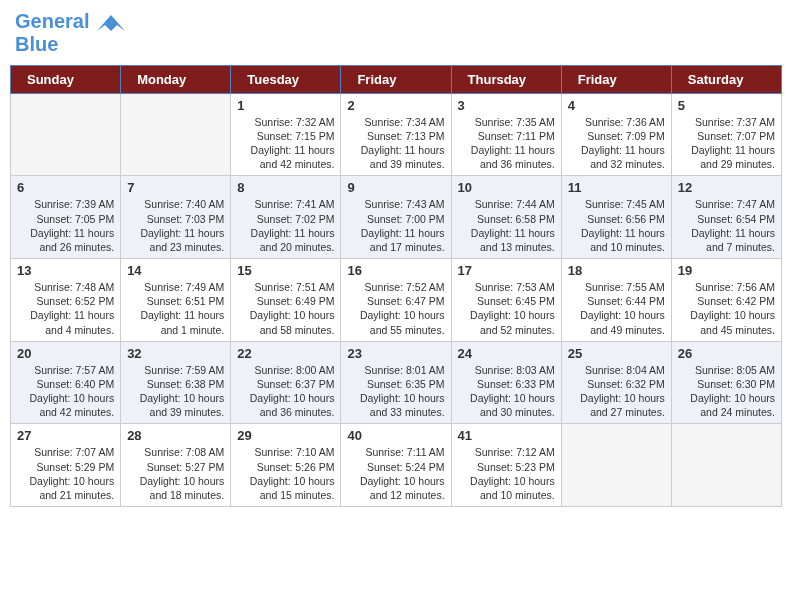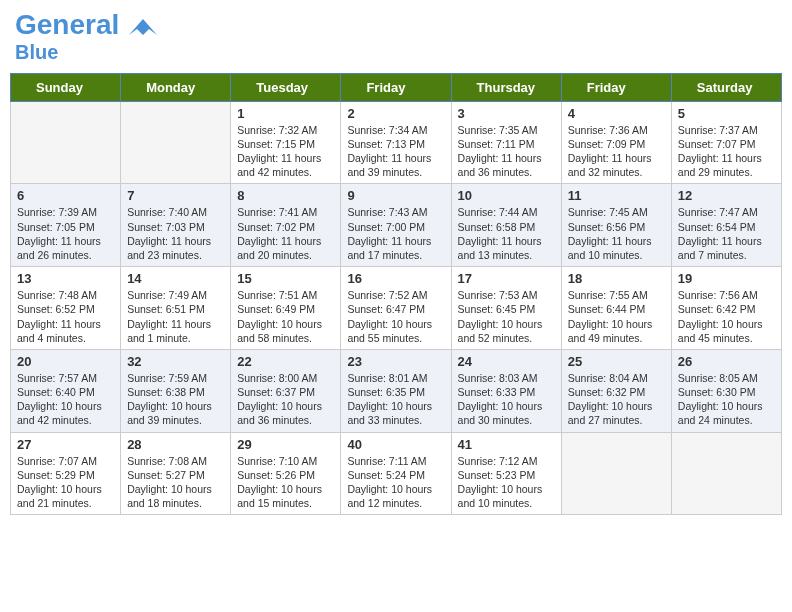--- a/index.html
+++ b/index.html
@@ -16,46 +16,46 @@
       align-items: flex-start;
       margin-bottom: 10px;
       padding: 0 5px;
     }
     .logo {
       display: flex;
       flex-direction: column;
       align-items: flex-start;
     }
     .logo-text {
-      font-size: 28px;
+      font-size: 20px;
       font-weight: bold;
       color: #1a1a4e;
       line-height: 1.1;
     }
     .logo-text span { color: #4a90d9; }
     .title-block { text-align: right; }
     .month-title {
       font-size: 36px;
       font-weight: bold;
       color: #333;
     }
     .location {
       font-size: 16px;
       color: #555;
     }
     .calendar {
       width: 100%;
       border-collapse: collapse;
     }
     .calendar th {
-      background: #4d7c0f;
+      background: #7f1d1d;
       color: #fff;
       font-size: 13px;
       font-weight: bold;
-      padding: 6px 25px;
+      padding: 6px 16px;
       text-align: left;
       border: 1px solid #5580c0;
     }
     .calendar td {
       vertical-align: top;
       border: 1px solid #ccc;
       padding: 4px 6px;
       width: calc(100%/7);
       min-height: 80px;
       font-size: 11px;
@@ -68,20 +68,21 @@
     .day-num {
       font-size: 13px;
       font-weight: bold;
       display: block;
       margin-bottom: 2px;
     }
     .day-info {
       font-size: 10.5px;
       line-height: 1.35;
       color: #333;
+      text-align: right;
     }
     .row-alt td { background: #eef2f8; }
   </style>
 </head>
 <body>
 
 <div class="header">
   <div class="logo">
     <div style="display:flex; align-items:center;">
       <span class="logo-text">

